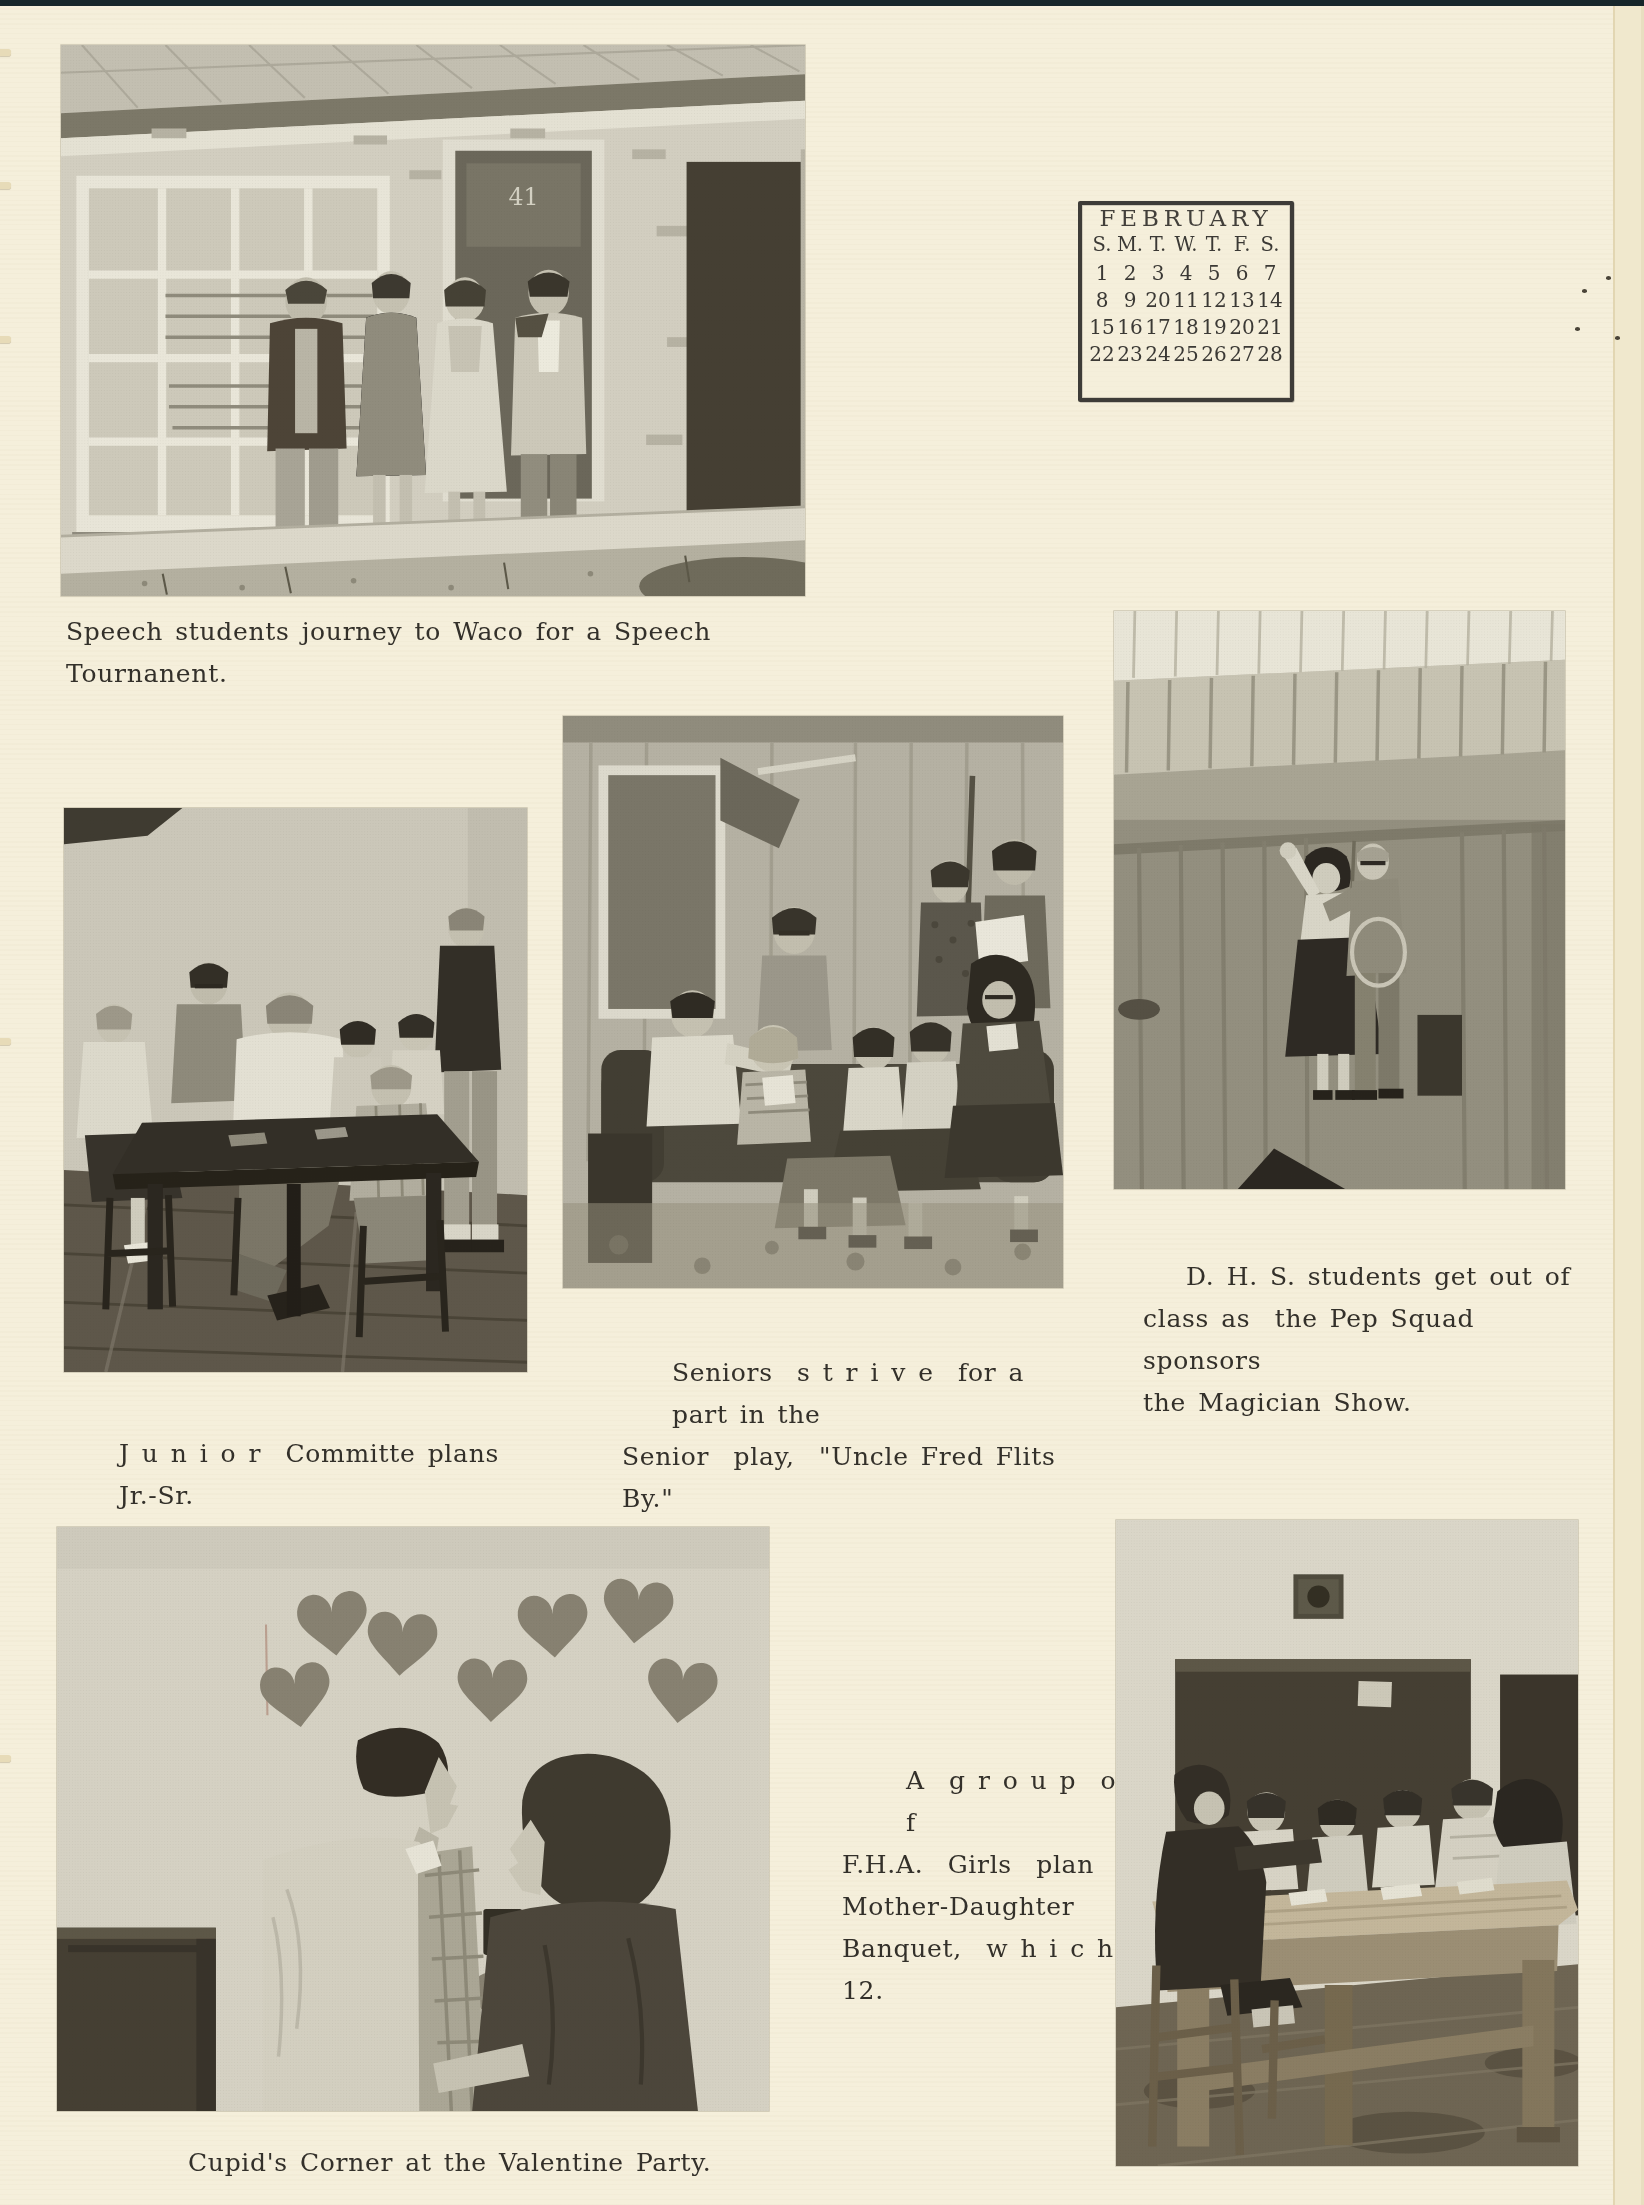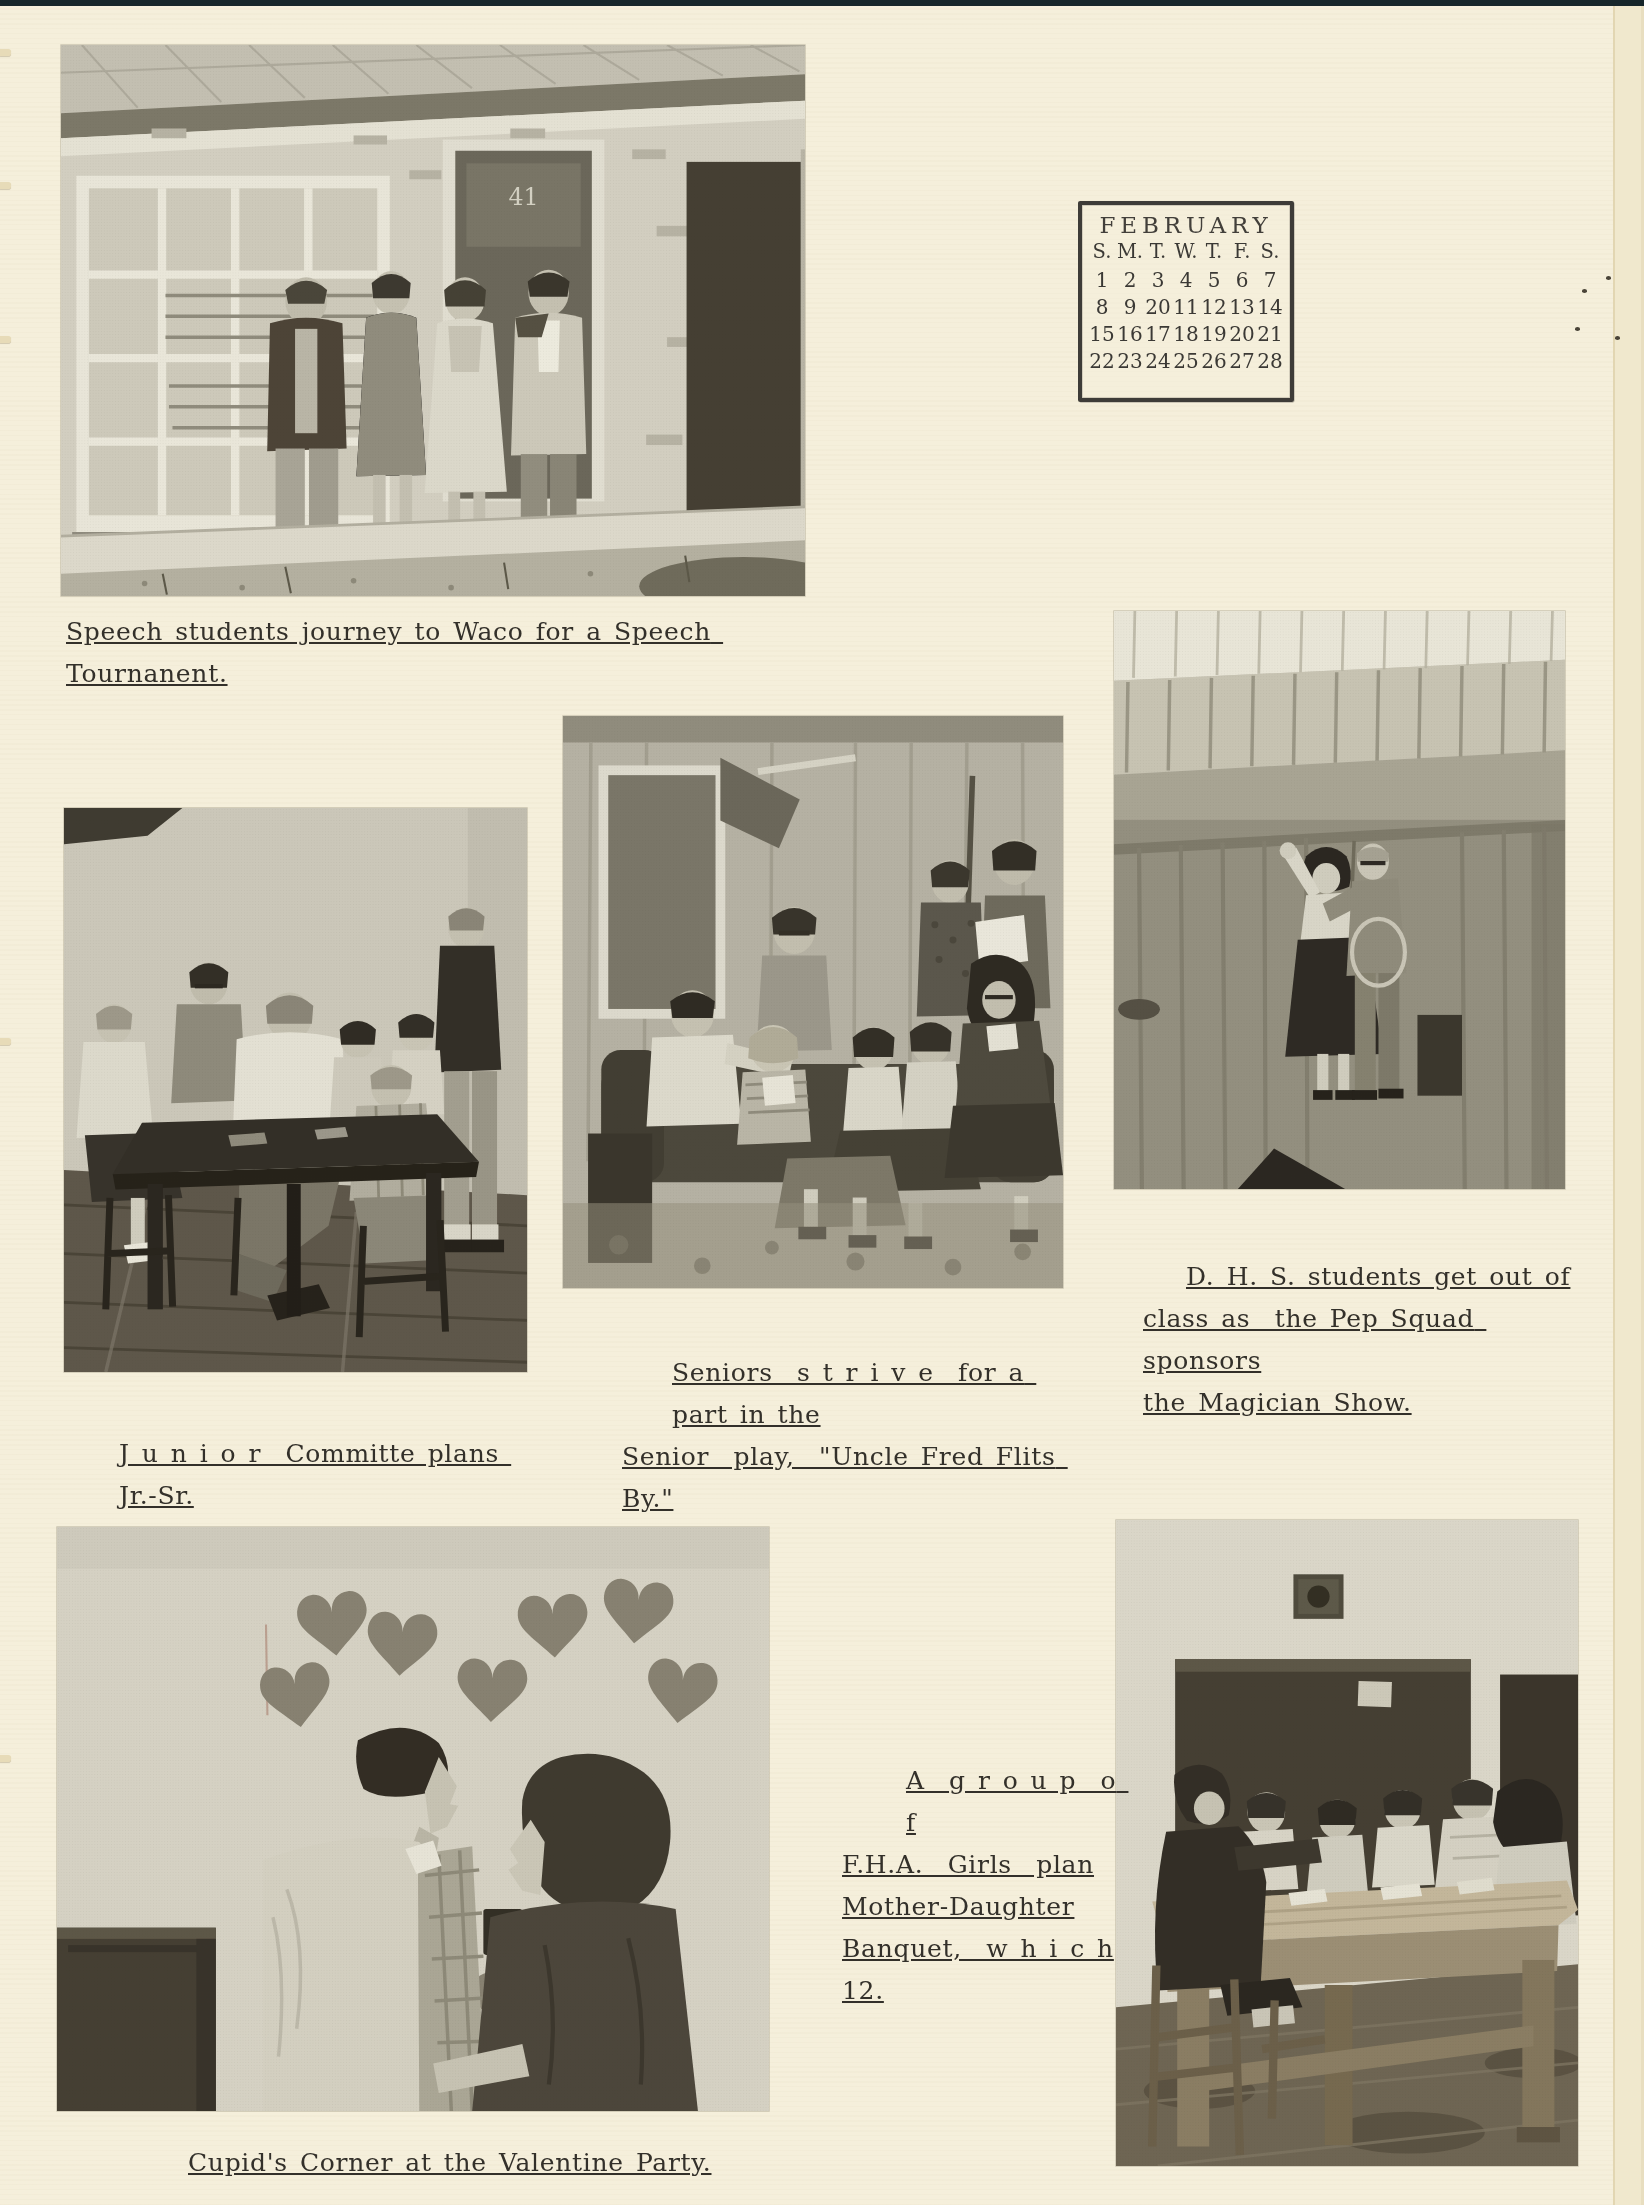--- a/index.html
+++ b/index.html
@@ -30,31 +30,31 @@
   }
   .photo::after{
     content:"";position:absolute;inset:0;pointer-events:none;
     background-image:radial-gradient(rgba(60,55,45,.06) 0.7px, transparent 0.7px);
     background-size:2.8px 2.8px;
   }
   .photo svg{display:block;width:100%;height:100%;}
 
   .caption{
     position:absolute;color:#33302a;font-size:25px;line-height:42px;
-    white-space:pre-wrap;letter-spacing:0.7px;word-spacing:3.5px;text-decoration:underline;
+    white-space:pre-wrap;letter-spacing:0.7px;word-spacing:3.5px;
   }
   .caption .indent{display:block;}
 
   
   .calendar{
     position:absolute;left:1078px;top:201px;width:216px;height:201px;
     border:4.9px solid #3e3c38;border-radius:2.1px;
     box-shadow:inset 0 0 0 0.7px rgba(62,60,56,.25), 0.7px 0.7px 0 rgba(62,60,56,.3);
     background:rgba(245,239,219,.4);
-    color:#3b3935;text-align:center;box-sizing:border-box;padding-top:7px;
+    color:#3b3935;text-align:center;box-sizing:border-box;padding-top:0;
   }
   .cal-month{font-size:23px;letter-spacing:4.9px;color:#423f3a;}
   .cal-grid{
     display:grid;grid-template-columns:repeat(7,28px);justify-content:center;
     margin-top:1.4px;row-gap:0.7px;
   }
   .cal-cell{font-size:20px;line-height:26.5px;}
   .cal-cell.hdr{font-size:19.5px;}
 </style>
 </head>

